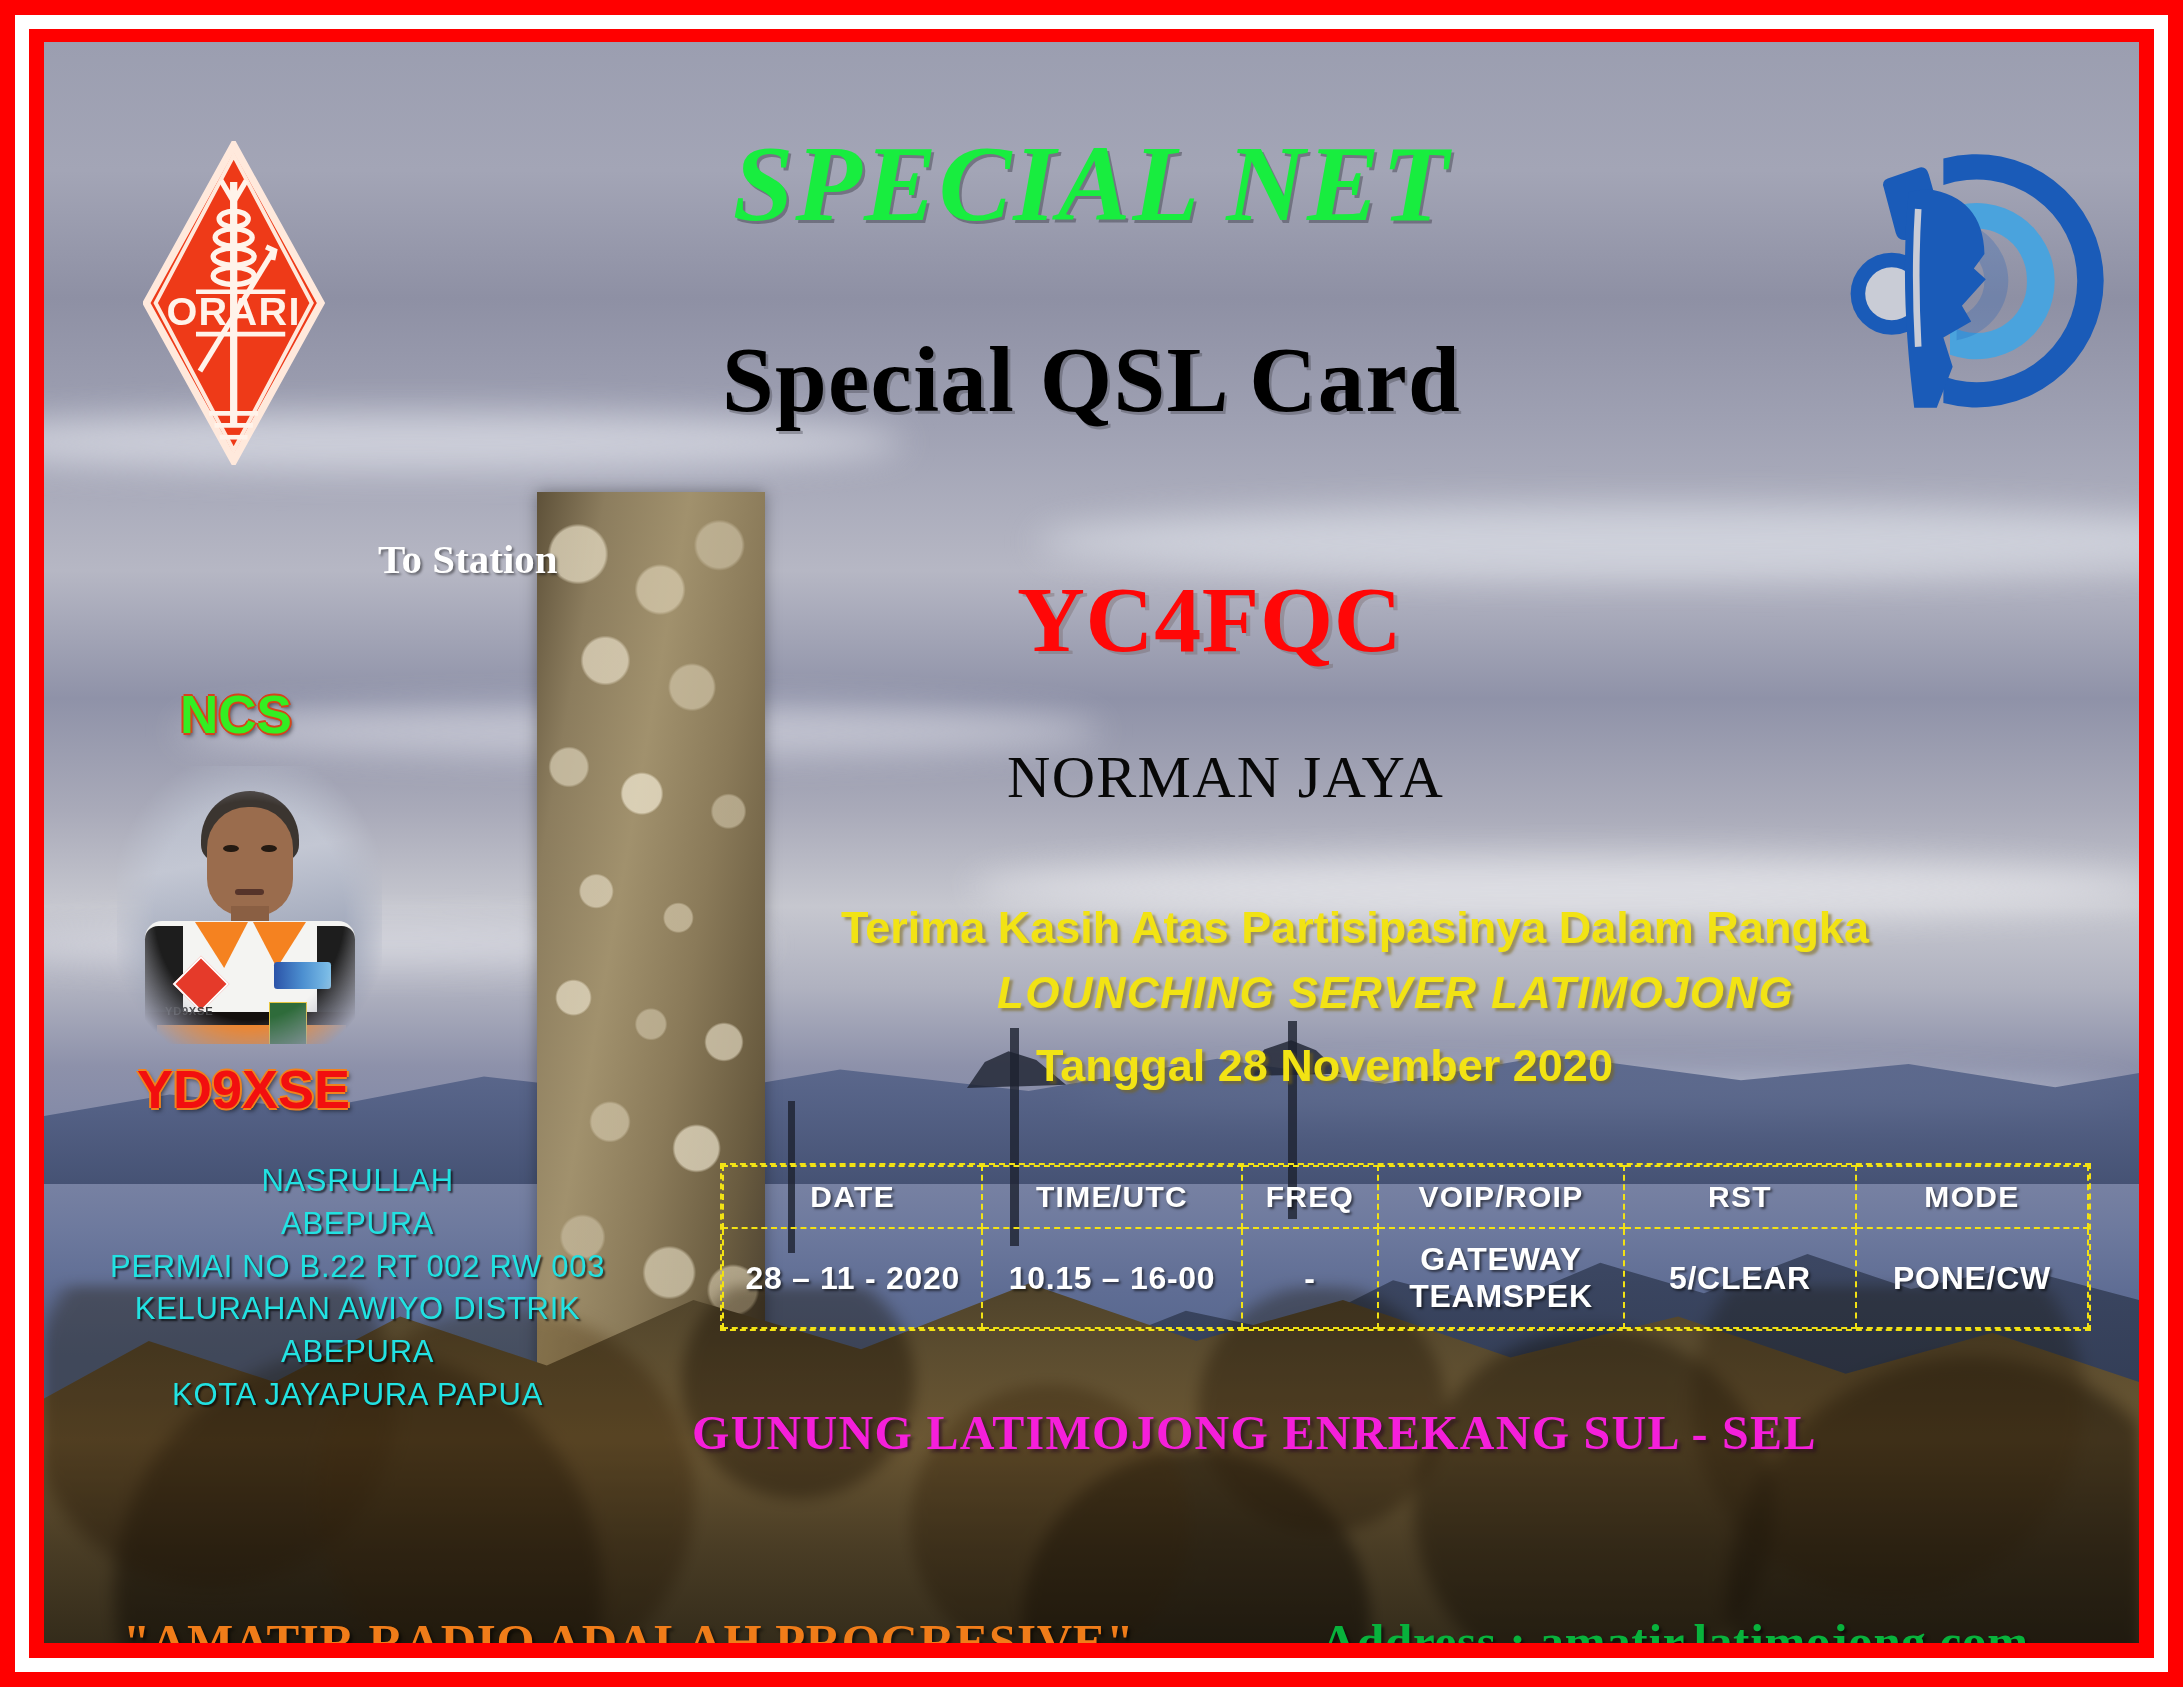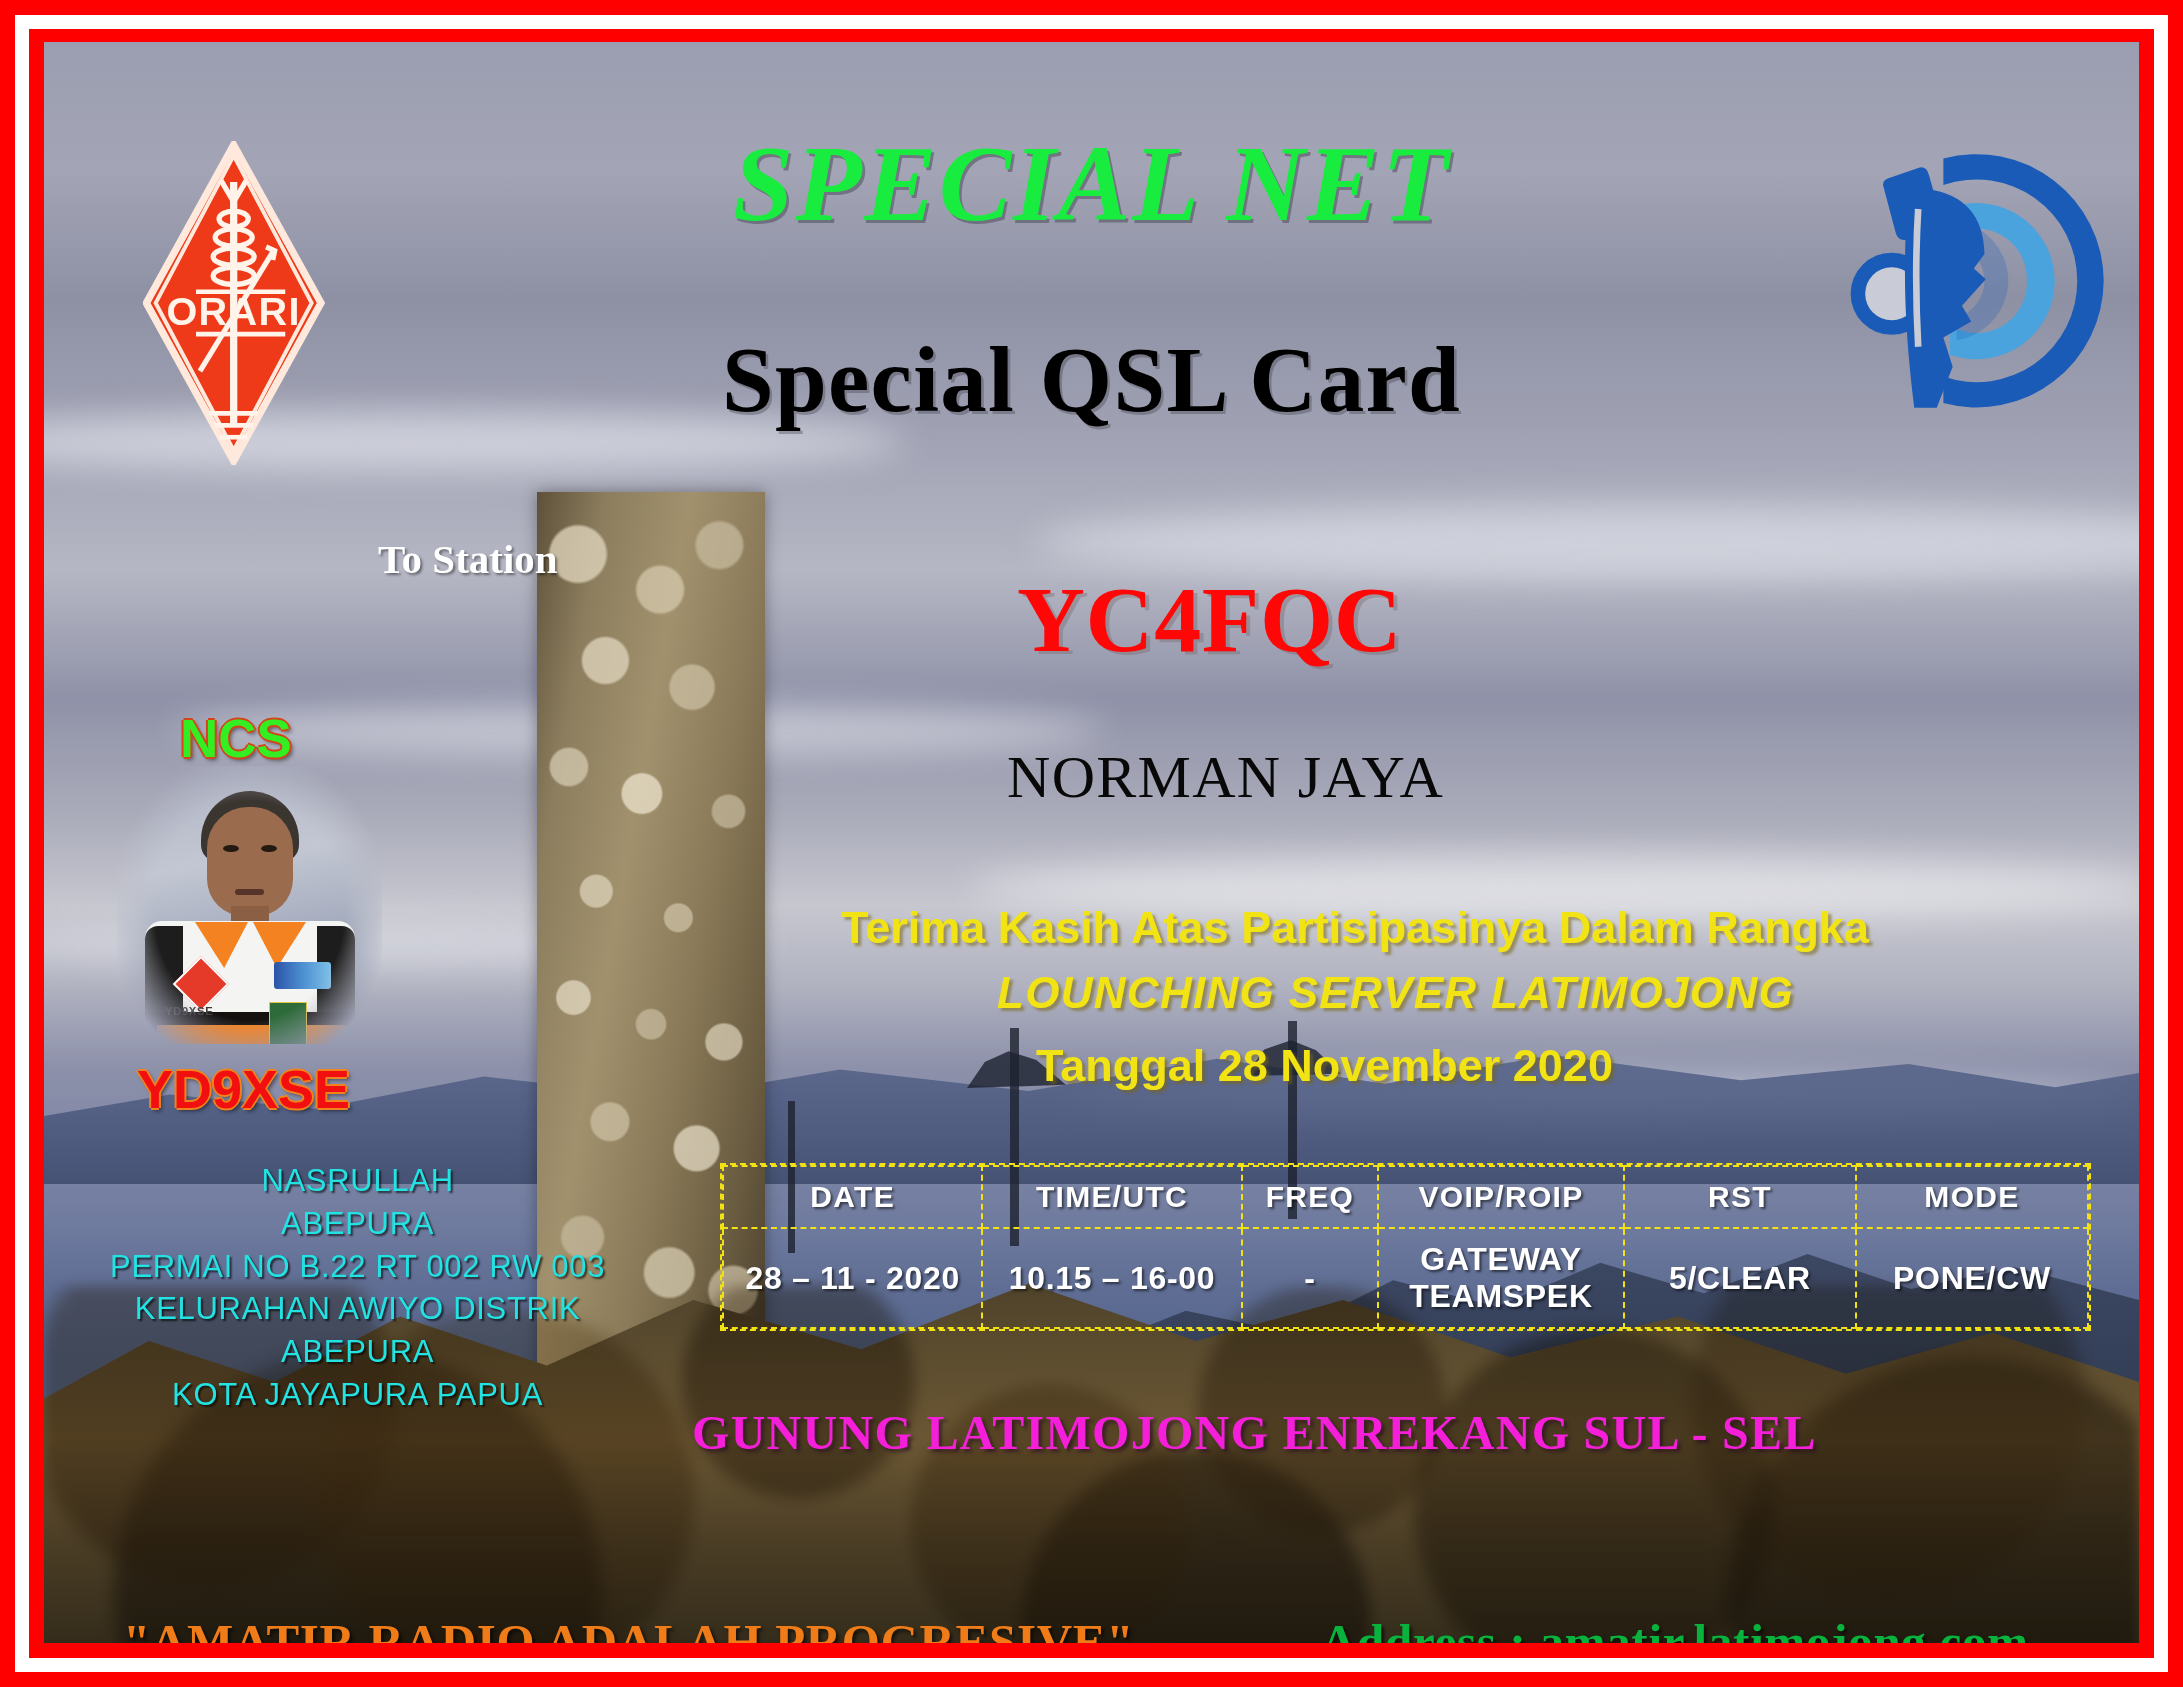--- a/index.html
+++ b/index.html
@@ -173,21 +173,20 @@
     left:1277px;top:1571px;font-family:"Liberation Serif",serif;font-weight:bold;
     font-size:49px;color:#08b23c;letter-spacing:0.7px;
     text-shadow:2.6px 2.6px 3.3px rgba(0,0,0,.6);
   }
 
   
   #ncs-label{
     left:136px;top:642px;font-family:"Liberation Sans",sans-serif;font-weight:bold;
     font-size:53px;color:#33ee22;
     text-shadow:-2px 0 #d6441a,0 2px #d6441a,2px 0 #d6441a,0 -2px #d6441a,2.6px 3.3px 4px rgba(0,0,0,.5);
-    margin-top:24px;
   }
   #ncs-callsign{
     left:93px;top:1016px;font-family:"Liberation Sans",sans-serif;font-weight:bold;
     font-size:54px;color:#f20f0f;
     text-shadow:-2px 0 #f0831e,0 2px #f0831e,2px 0 #f0831e,0 -2px #f0831e,2.6px 3.3px 4px rgba(0,0,0,.5);
   }
   #address-block{
     left:66px;top:1118px;font-family:"Liberation Sans",sans-serif;font-weight:normal;
     font-size:31px;line-height:1.38;color:#22e2e2;letter-spacing:0.7px;
     text-shadow:2px 2px 2px rgba(0,0,0,.65);

